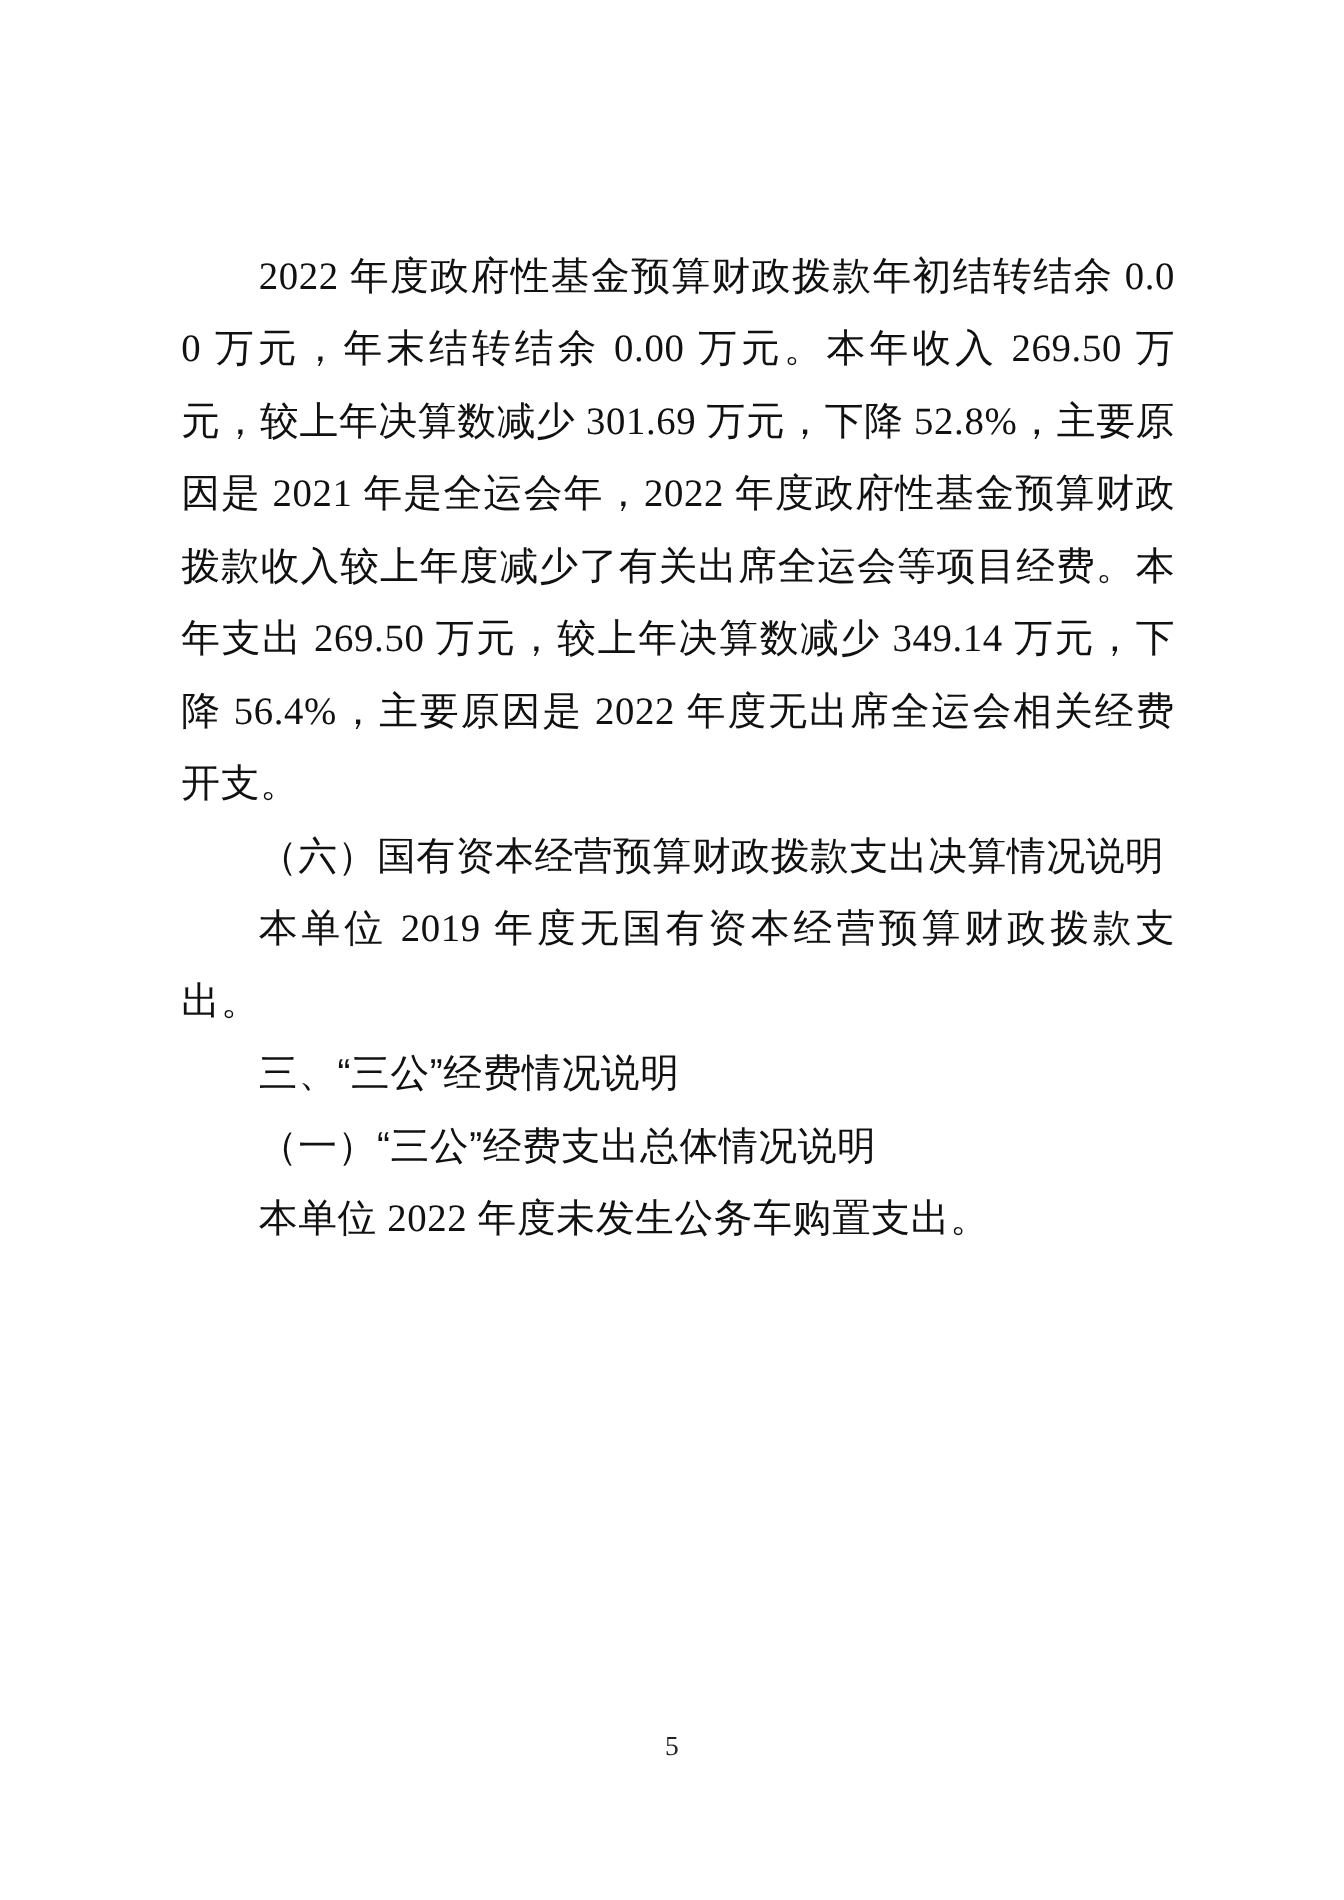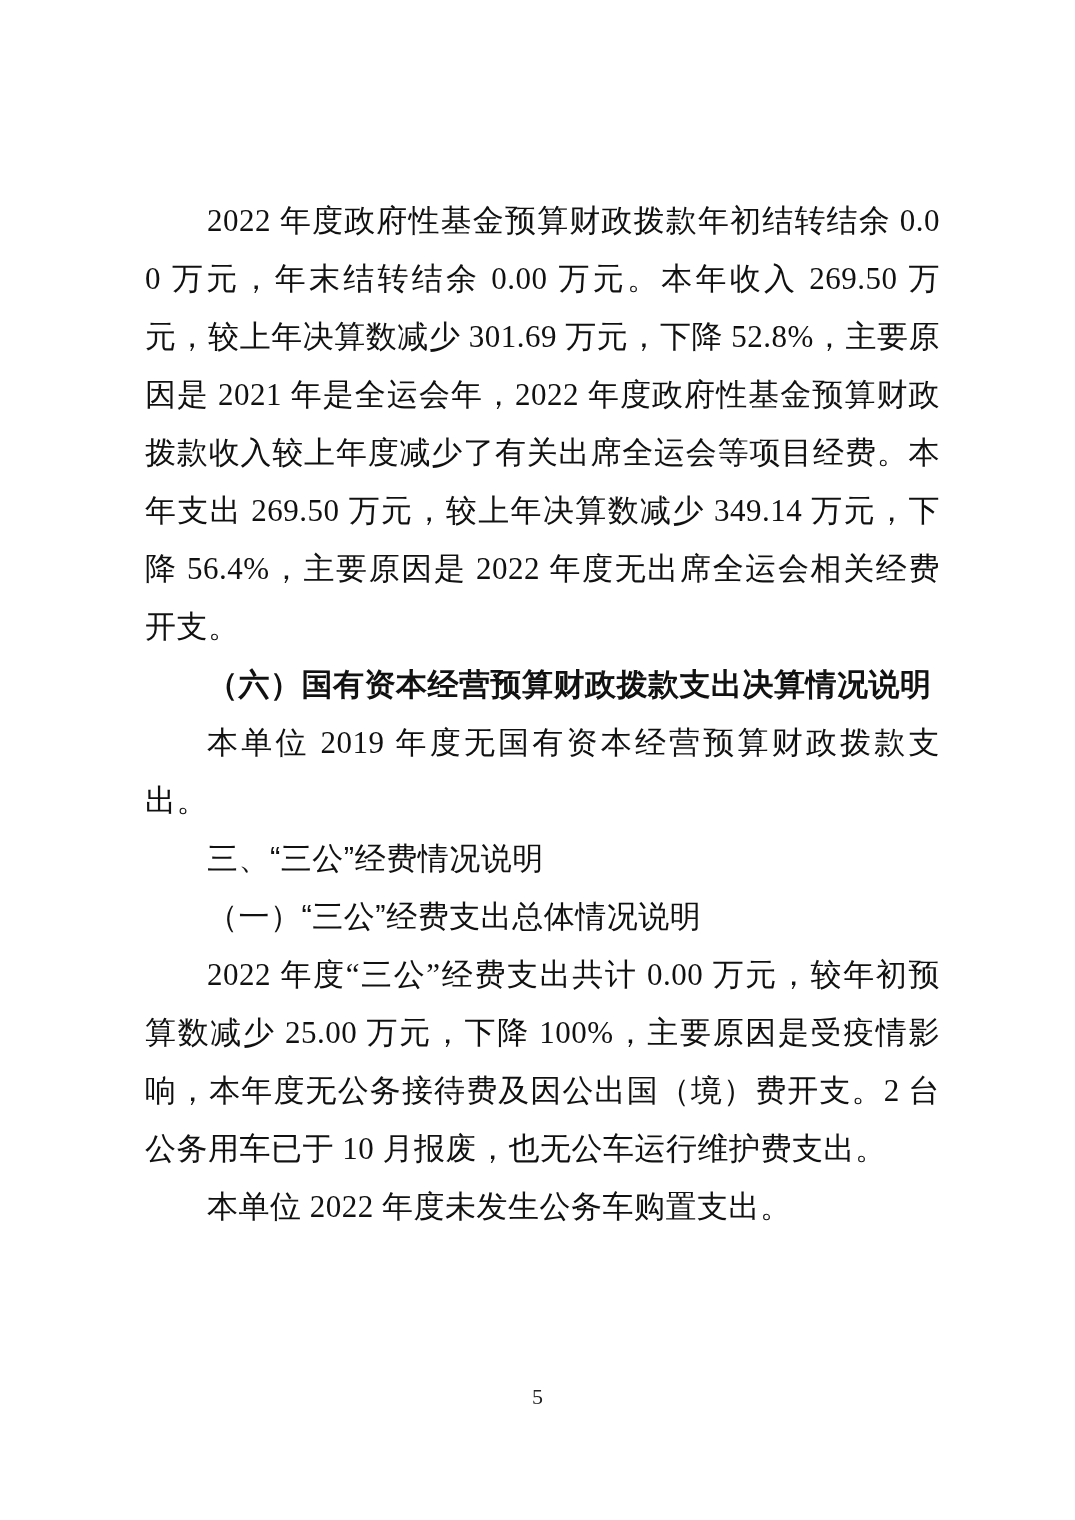--- a/index.html
+++ b/index.html
@@ -30,21 +30,21 @@
     text-align-last: left;
     letter-spacing: 0.5px;
     word-break: break-all;
   }
   .para.body {
     font-family: "Liberation Serif", "DejaVu Serif", serif;
     font-weight: 400;
   }
   .para.kai-bold {
     font-family: "Liberation Serif", "DejaVu Serif", serif;
-    font-weight: 700;
+    font-weight: 400;
   }
   .para.kai {
     font-family: Liberation Sans, sans-serif;
     font-weight: 400;
   }
   .para.hei {
     font-family: "Liberation Sans", "DejaVu Sans", sans-serif;
     font-weight: 400;
   }
   .page-number {
@@ -63,17 +63,16 @@
 <body>
 
 <div class="page">
   <div class="content">
 
   <p class="para body">2022 年度政府性基金预算财政拨款年初结转结余 0.00 万元，年末结转结余 0.00 万元。本年收入 269.50 万元，较上年决算数减少 301.69 万元，下降 52.8%，主要原因是 2021 年是全运会年，2022 年度政府性基金预算财政拨款收入较上年度减少了有关出席全运会等项目经费。本年支出 269.50 万元，较上年决算数减少 349.14 万元，下降 56.4%，主要原因是 2022 年度无出席全运会相关经费开支。</p>
       <p class="para kai-bold">（六）国有资本经营预算财政拨款支出决算情况说明</p>
       <p class="para body">本单位 2019 年度无国有资本经营预算财政拨款支出。</p>
       <p class="para hei">三、“三公”经费情况说明</p>
       <p class="para kai">（一）“三公”经费支出总体情况说明</p>
-      <p class="para body">2022 年度“三公”经费支出共计 0.00 万元，较年初预算数减少 25.00 万元，下降 100%，主要原因是受疫情影响，本年度无公务接待费及因公出国（境）费开支。2 台公务用车已于 10 月报废，也无公车运行维护费支出。</p>
       <p class="para body">本单位 2022 年度未发生公务车购置支出。</p>
     </div>
   <div class="page-number">5</div>
 </div>
 
 </body></html>

